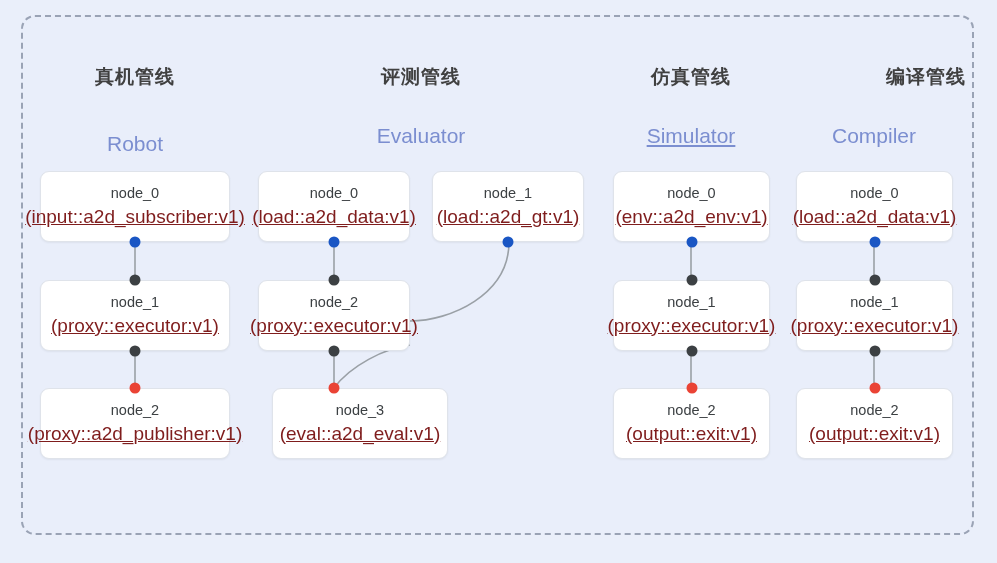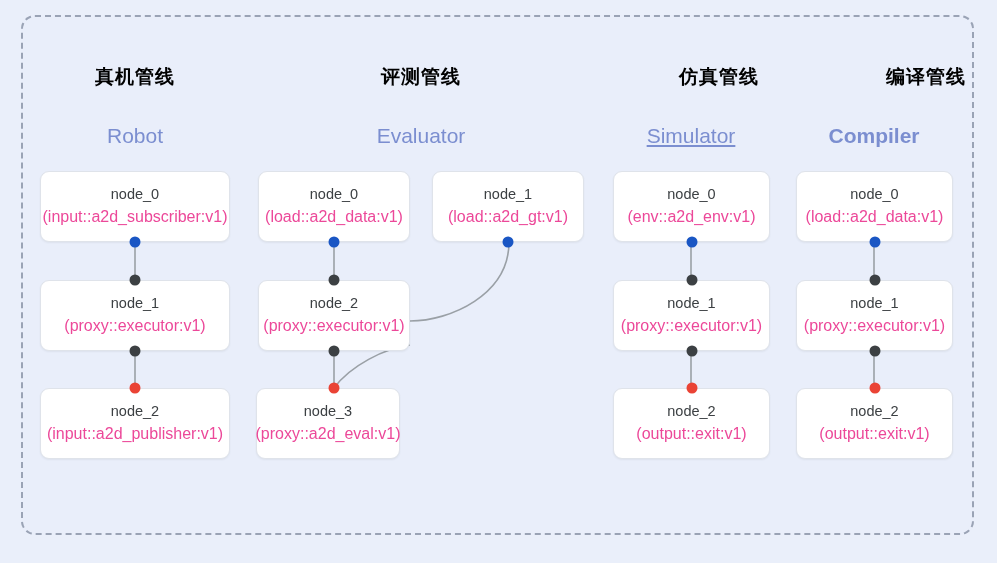--- a/index.html
+++ b/index.html
@@ -37,21 +37,21 @@
     top: 0;
     width: 997px;
     height: 563px;
     pointer-events: none;
   }
   .col-title-cn {
     position: absolute;
     text-align: center;
     font-size: 19px;
     font-weight: bold;
-    color: #000000;
+    color: #404040;
     letter-spacing: 1px;
     white-space: nowrap;
     transform: translateX(-50%);
   }
   .col-title-en {
     position: absolute;
     text-align: center;
     font-size: 21px;
     color: #7b8ed0;
     white-space: nowrap;
@@ -69,24 +69,25 @@
     align-items: center;
     justify-content: center;
     gap: 5px;
   }
   .node-name {
     font-size: 14.5px;
     color: #3c4043;
     line-height: 1.1;
   }
   .node-type {
-    font-size: 16px;
-    color: #ec4899;
+    font-size: 19px;
+    color: #7f1d1d;
     line-height: 1.1;
     white-space: nowrap;
+    text-decoration: underline;
   }
   .port {
     position: absolute;
     width: 11px;
     height: 11px;
     border-radius: 50%;
     transform: translate(-50%, -50%);
   }
   .port-in  { background: #1a56c4; }
   .port-mid { background: #3c4043; }
@@ -107,65 +108,65 @@
       <path d="M509,242 C509,295 450,321 410,321" fill="none" stroke="#9aa0a6" stroke-width="1.6"></path>
       <path d="M410,345 C385,348 350,366 334,388" fill="none" stroke="#9aa0a6" stroke-width="1.6"></path>
       <path d="M691,242 L691,280" fill="none" stroke="#9aa0a6" stroke-width="1.6"></path>
       <path d="M691,351 L691,388" fill="none" stroke="#9aa0a6" stroke-width="1.6"></path>
       <path d="M874,242 L874,280" fill="none" stroke="#9aa0a6" stroke-width="1.6"></path>
       <path d="M874,351 L874,388" fill="none" stroke="#9aa0a6" stroke-width="1.6"></path>
     </svg>
 
   <div id="titles">
       <div class="col-title-cn" style="left: 135px; top: 64px;">真机管线</div>
-      <div class="col-title-en" style="left: 135px; top: 124px; text-align: right;">Robot</div>
+      <div class="col-title-en" style="left: 135px; top: 132px; text-align: right;">Robot</div>
       <div class="col-title-cn" style="left: 421px; top: 64px; text-align: right;">评测管线</div>
       <div class="col-title-en" style="left: 421px; top: 124px;">Evaluator</div>
-      <div class="col-title-cn" style="left: 691px; top: 64px; margin-left: 28px;">仿真管线</div>
+      <div class="col-title-cn" style="left: 691px; top: 64px;">仿真管线</div>
       <div class="col-title-en" style="left: 691px; top: 124px; text-decoration: underline;">Simulator</div>
       <div class="col-title-cn" style="left: 926px; top: 64px;">编译管线</div>
-      <div class="col-title-en" style="left: 874px; top: 124px; font-weight: bold;">Compiler</div>
+      <div class="col-title-en" style="left: 874px; top: 124px;">Compiler</div>
     </div>
 
   <div id="nodes">
       <div class="node-box" style="left: 40px; top: 171px; width: 190px; height: 71px;">
         <div class="node-name">node_0</div>
         <div class="node-type">(input::a2d_subscriber:v1)</div>
       </div>
       <div class="port port-in" style="left: 135px; top: 242px;"></div>
       <div class="node-box" style="left: 40px; top: 280px; width: 190px; height: 71px;">
         <div class="node-name">node_1</div>
         <div class="node-type">(proxy::executor:v1)</div>
       </div>
       <div class="port port-mid" style="left: 135px; top: 280px;"></div>
       <div class="port port-mid" style="left: 135px; top: 351px;"></div>
       <div class="node-box" style="left: 40px; top: 388px; width: 190px; height: 71px;">
         <div class="node-name">node_2</div>
-        <div class="node-type">(input::a2d_publisher:v1)</div>
+        <div class="node-type">(proxy::a2d_publisher:v1)</div>
       </div>
       <div class="port port-out" style="left: 135px; top: 388px;"></div>
       <div class="node-box" style="left: 258px; top: 171px; width: 152px; height: 71px;">
         <div class="node-name">node_0</div>
         <div class="node-type">(load::a2d_data:v1)</div>
       </div>
       <div class="port port-in" style="left: 334px; top: 242px;"></div>
       <div class="node-box" style="left: 432px; top: 171px; width: 152px; height: 71px;">
         <div class="node-name">node_1</div>
         <div class="node-type">(load::a2d_gt:v1)</div>
       </div>
       <div class="port port-in" style="left: 508px; top: 242px;"></div>
       <div class="node-box" style="left: 258px; top: 280px; width: 152px; height: 71px;">
         <div class="node-name">node_2</div>
         <div class="node-type">(proxy::executor:v1)</div>
       </div>
       <div class="port port-mid" style="left: 334px; top: 280px;"></div>
       <div class="port port-mid" style="left: 334px; top: 351px;"></div>
-      <div class="node-box" style="left: 256px; top: 388px; width: 144px; height: 71px;">
+      <div class="node-box" style="left: 272px; top: 388px; width: 176px; height: 71px;">
         <div class="node-name">node_3</div>
-        <div class="node-type">(proxy::a2d_eval:v1)</div>
+        <div class="node-type">(eval::a2d_eval:v1)</div>
       </div>
       <div class="port port-out" style="left: 334px; top: 388px;"></div>
       <div class="node-box" style="left: 613px; top: 171px; width: 157px; height: 71px;">
         <div class="node-name">node_0</div>
         <div class="node-type">(env::a2d_env:v1)</div>
       </div>
       <div class="port port-in" style="left: 691.5px; top: 242px;"></div>
       <div class="node-box" style="left: 613px; top: 280px; width: 157px; height: 71px;">
         <div class="node-name">node_1</div>
         <div class="node-type">(proxy::executor:v1)</div>

